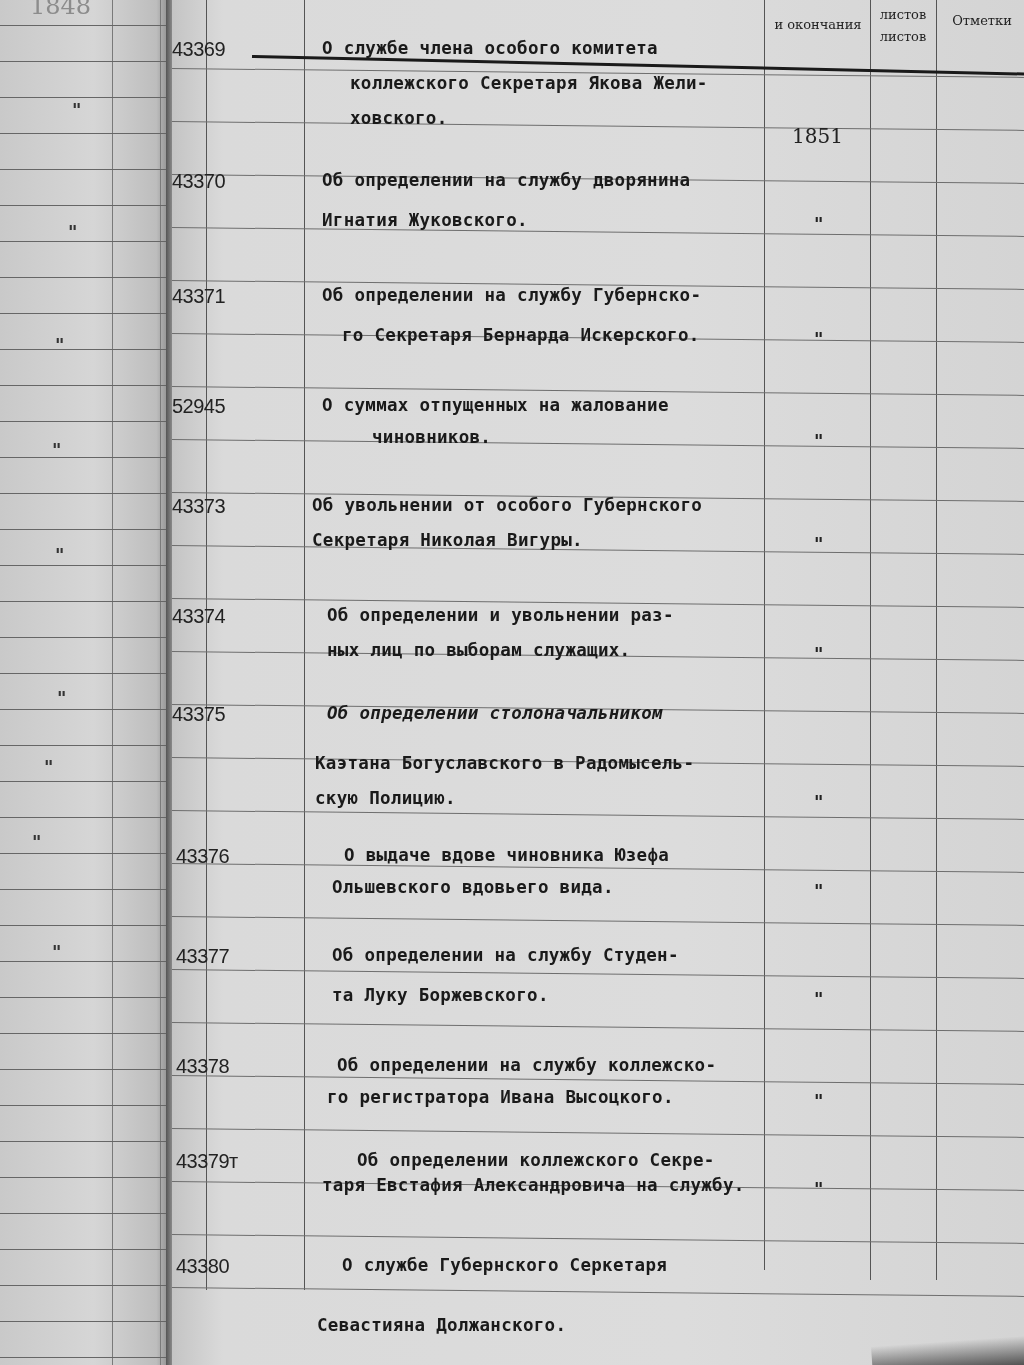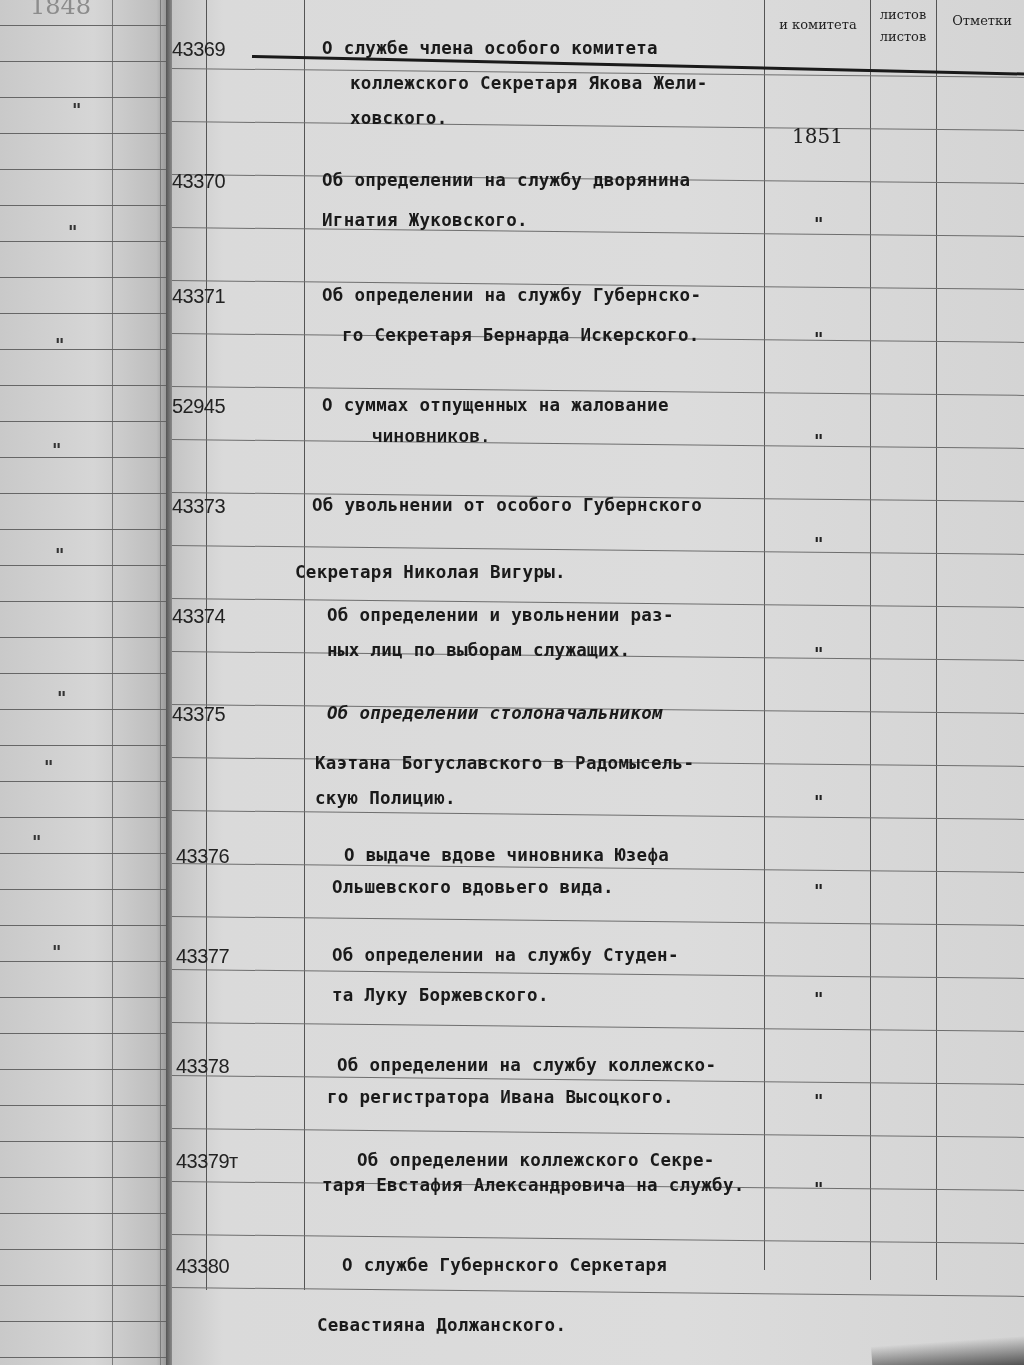--- a/index.html
+++ b/index.html
@@ -127,21 +127,21 @@
 </div>
 <div class="gutter"></div>
 
 <div class="right-page">
   <div class="col-line" style="left:34px;height:1290px;"></div>
   <div class="col-line" style="left:132px;height:1290px;"></div>
   <div class="col-line" style="left:592px;height:1270px;"></div>
   <div class="col-line" style="left:698px;height:1280px;"></div>
   <div class="col-line" style="left:764px;height:1280px;"></div>
 
-  <div class="header-cell" style="left:596px;top:16px;width:100px;">и комитета</div>
+  <div class="header-cell" style="left:596px;top:16px;width:100px;">и окончания</div>
   <div class="header-cell" style="left:700px;top:6px;width:62px;">листов</div>
   <div class="header-cell" style="left:700px;top:28px;width:62px;">листов</div>
   <div class="header-cell" style="left:768px;top:12px;width:84px;">Отметки</div>
   <div class="header-rule"></div>
 
   <div id="rules">
       <div class="rule" style="top: 68px; left: 0px; width: 852px; transform: rotate(0.6deg);"></div>
       <div class="rule" style="top: 121px; left: 0px; width: 852px; transform: rotate(0.6deg);"></div>
       <div class="rule" style="top: 174px; left: 0px; width: 852px; transform: rotate(0.6deg);"></div>
       <div class="rule" style="top: 227px; left: 0px; width: 852px; transform: rotate(0.6deg);"></div>
@@ -182,27 +182,27 @@
       </div>
       <div>
         <span class="inv-num" style="top: 285px; left: 0px;">43371</span>
         <span class="desc-line" style="top: 285px; left: 150px;">Об определении на службу Губернско-</span>
         <span class="desc-line" style="top: 325px; left: 170px;">го Секретаря Бернарда Искерского.</span>
         <span class="ditto-mark" style="top: 329px; left: 642px;">"</span>
       </div>
       <div>
         <span class="inv-num" style="top: 395px; left: 0px;">52945</span>
         <span class="desc-line" style="top: 395px; left: 150px;">О суммах отпущенных на жалование</span>
-        <span class="desc-line" style="top: 427px; left: 200px; font-family: Liberation Mono, monospace;">чиновников.</span>
+        <span class="desc-line" style="top: 427px; left: 200px;">чиновников.</span>
         <span class="ditto-mark" style="top: 431px; left: 642px;">"</span>
       </div>
       <div>
         <span class="inv-num" style="top: 495px; left: 0px;">43373</span>
         <span class="desc-line" style="top: 495px; left: 140px;">Об увольнении от особого Губернского</span>
-        <span class="desc-line" style="top: 530px; left: 123px; margin-top: 32px;">Секретаря Николая Вигуры.</span>
+        <span class="desc-line" style="top: 530px; left: 140px;">Секретаря Николая Вигуры.</span>
         <span class="ditto-mark" style="top: 534px; left: 642px;">"</span>
       </div>
       <div>
         <span class="inv-num" style="top: 605px; left: 0px;">43374</span>
         <span class="desc-line" style="top: 605px; left: 155px;">Об определении и увольнении раз-</span>
         <span class="desc-line" style="top: 640px; left: 155px;">ных лиц по выборам служащих.</span>
         <span class="ditto-mark" style="top: 644px; left: 642px;">"</span>
       </div>
       <div>
         <span class="inv-num" style="top: 703px; left: 0px;">43375</span>

